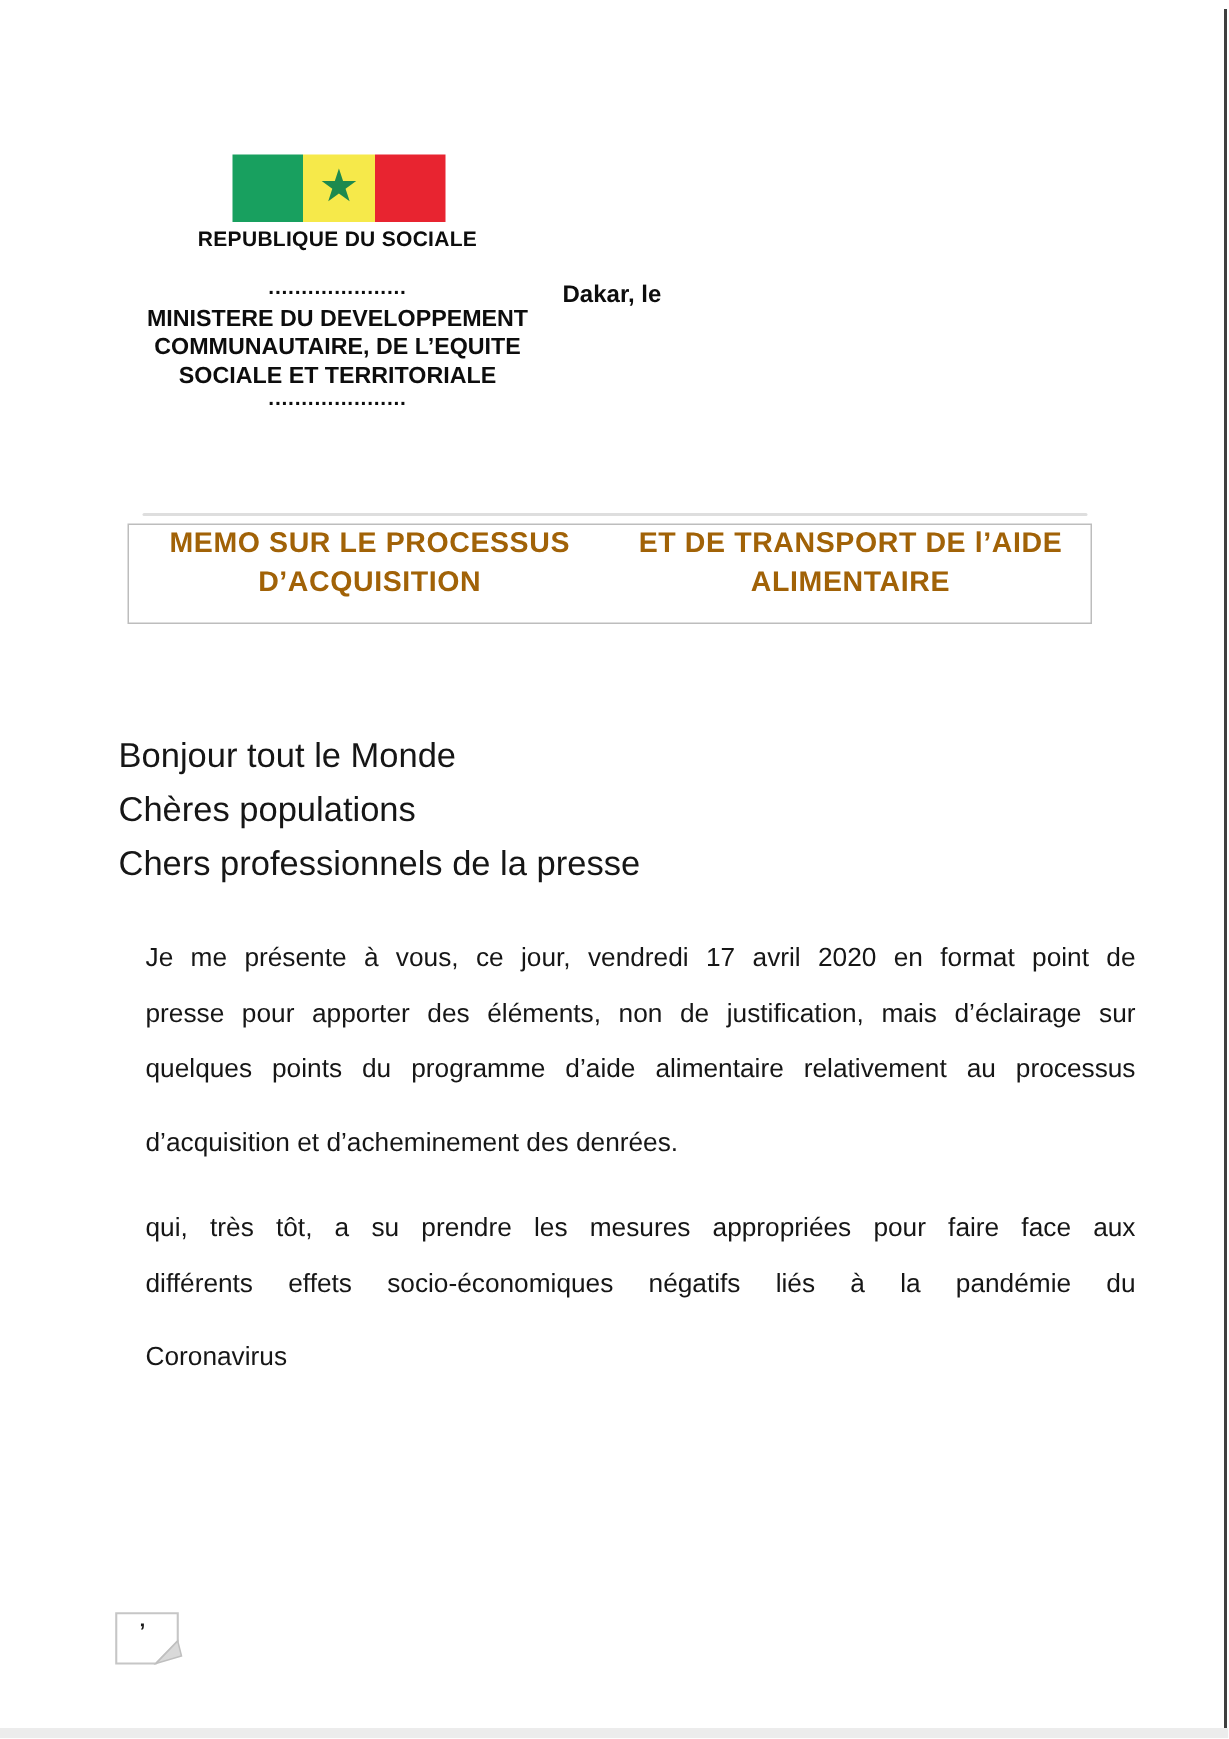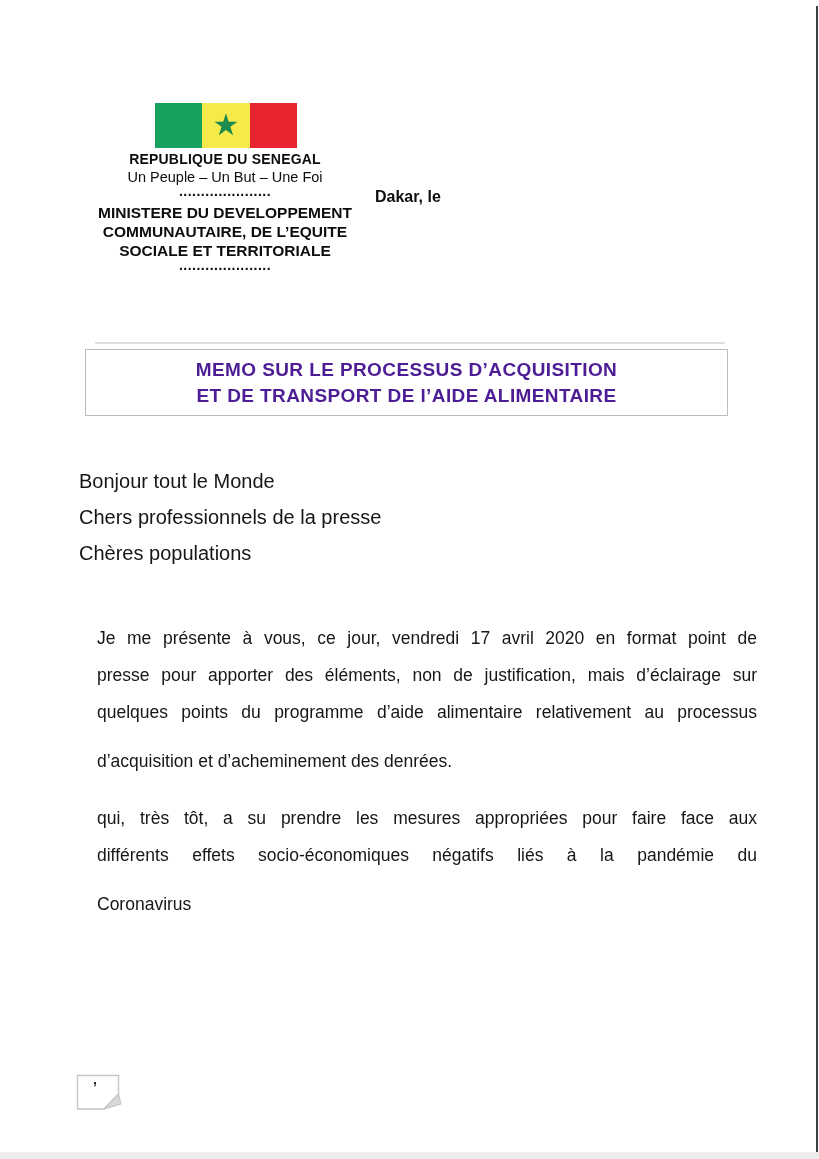--- a/index.html
+++ b/index.html
@@ -80,36 +80,36 @@
   }
 
   
   .title-box {
     position: absolute;
     left: 85px; top: 349px;
     width: 643px; height: 67px;
     border: 1px solid #bdbdbd;
     background: #ffffff;
     display: flex;
-    flex-direction: column;
+    flex-direction: row;
     justify-content: center;
     text-align: center;
     font-size: 19px;
     font-weight: bold;
     line-height: 26px;
     letter-spacing: 0.4px;
-    color: #4c1d95;
+    color: #a16207;
   }
 
   
   .greetings {
     position: absolute;
-    left: 79px; top: 463px;
+    left: 79px; top: 485px;
     width: 660px;
-    font-size: 20px;
+    font-size: 23px;
   }
   .greeting-line { line-height: 36px; }
 
   .para {
     position: absolute;
     left: 97px;
     width: 660px;
     font-size: 17.5px;
   }
   .para-1 { top: 620px; }
@@ -149,41 +149,40 @@
   <div class="scan-smudge"></div>
 
   <div class="flag">
     <div class="stripe green"></div>
     <div class="stripe yellow">
       <span class="star">★</span>
     </div>
     <div class="stripe red"></div>
   </div>
 
-  <div class="lh lh-republic">REPUBLIQUE DU SENEGAL</div>
-  <div class="lh lh-motto">Un Peuple – Un But – Une Foi</div>
+  <div class="lh lh-republic">REPUBLIQUE DU SOCIALE</div>
   <div class="lh lh-dots-top">.....................</div>
   <div class="lh lh-ministry">
     <div>MINISTERE DU DEVELOPPEMENT</div>
     <div>COMMUNAUTAIRE, DE L’EQUITE</div>
     <div>SOCIALE ET TERRITORIALE</div>
   </div>
   <div class="lh lh-dots-bottom">.....................</div>
 
   <div class="place-date">Dakar, le</div>
 
   <div class="title-box">
     <div>MEMO SUR LE PROCESSUS D’ACQUISITION</div>
     <div>ET DE TRANSPORT DE l’AIDE ALIMENTAIRE</div>
   </div>
 
   <div class="greetings">
     <div class="greeting-line">Bonjour tout le Monde</div>
+    <div class="greeting-line">Chères populations</div>
     <div class="greeting-line">Chers professionnels de la presse</div>
-    <div class="greeting-line">Chères populations</div>
   </div>
 
   <div class="para para-1">
     <div class="para-line">Je me présente à vous, ce jour, vendredi 17 avril 2020 en format point de</div>
     <div class="para-line">presse pour apporter des éléments, non de justification, mais d’éclairage sur</div>
     <div class="para-line">quelques points du programme d’aide alimentaire relativement au processus</div>
     <div class="para-line last">d’acquisition et d’acheminement des denrées.</div>
   </div>
 
   <div class="para para-2">

